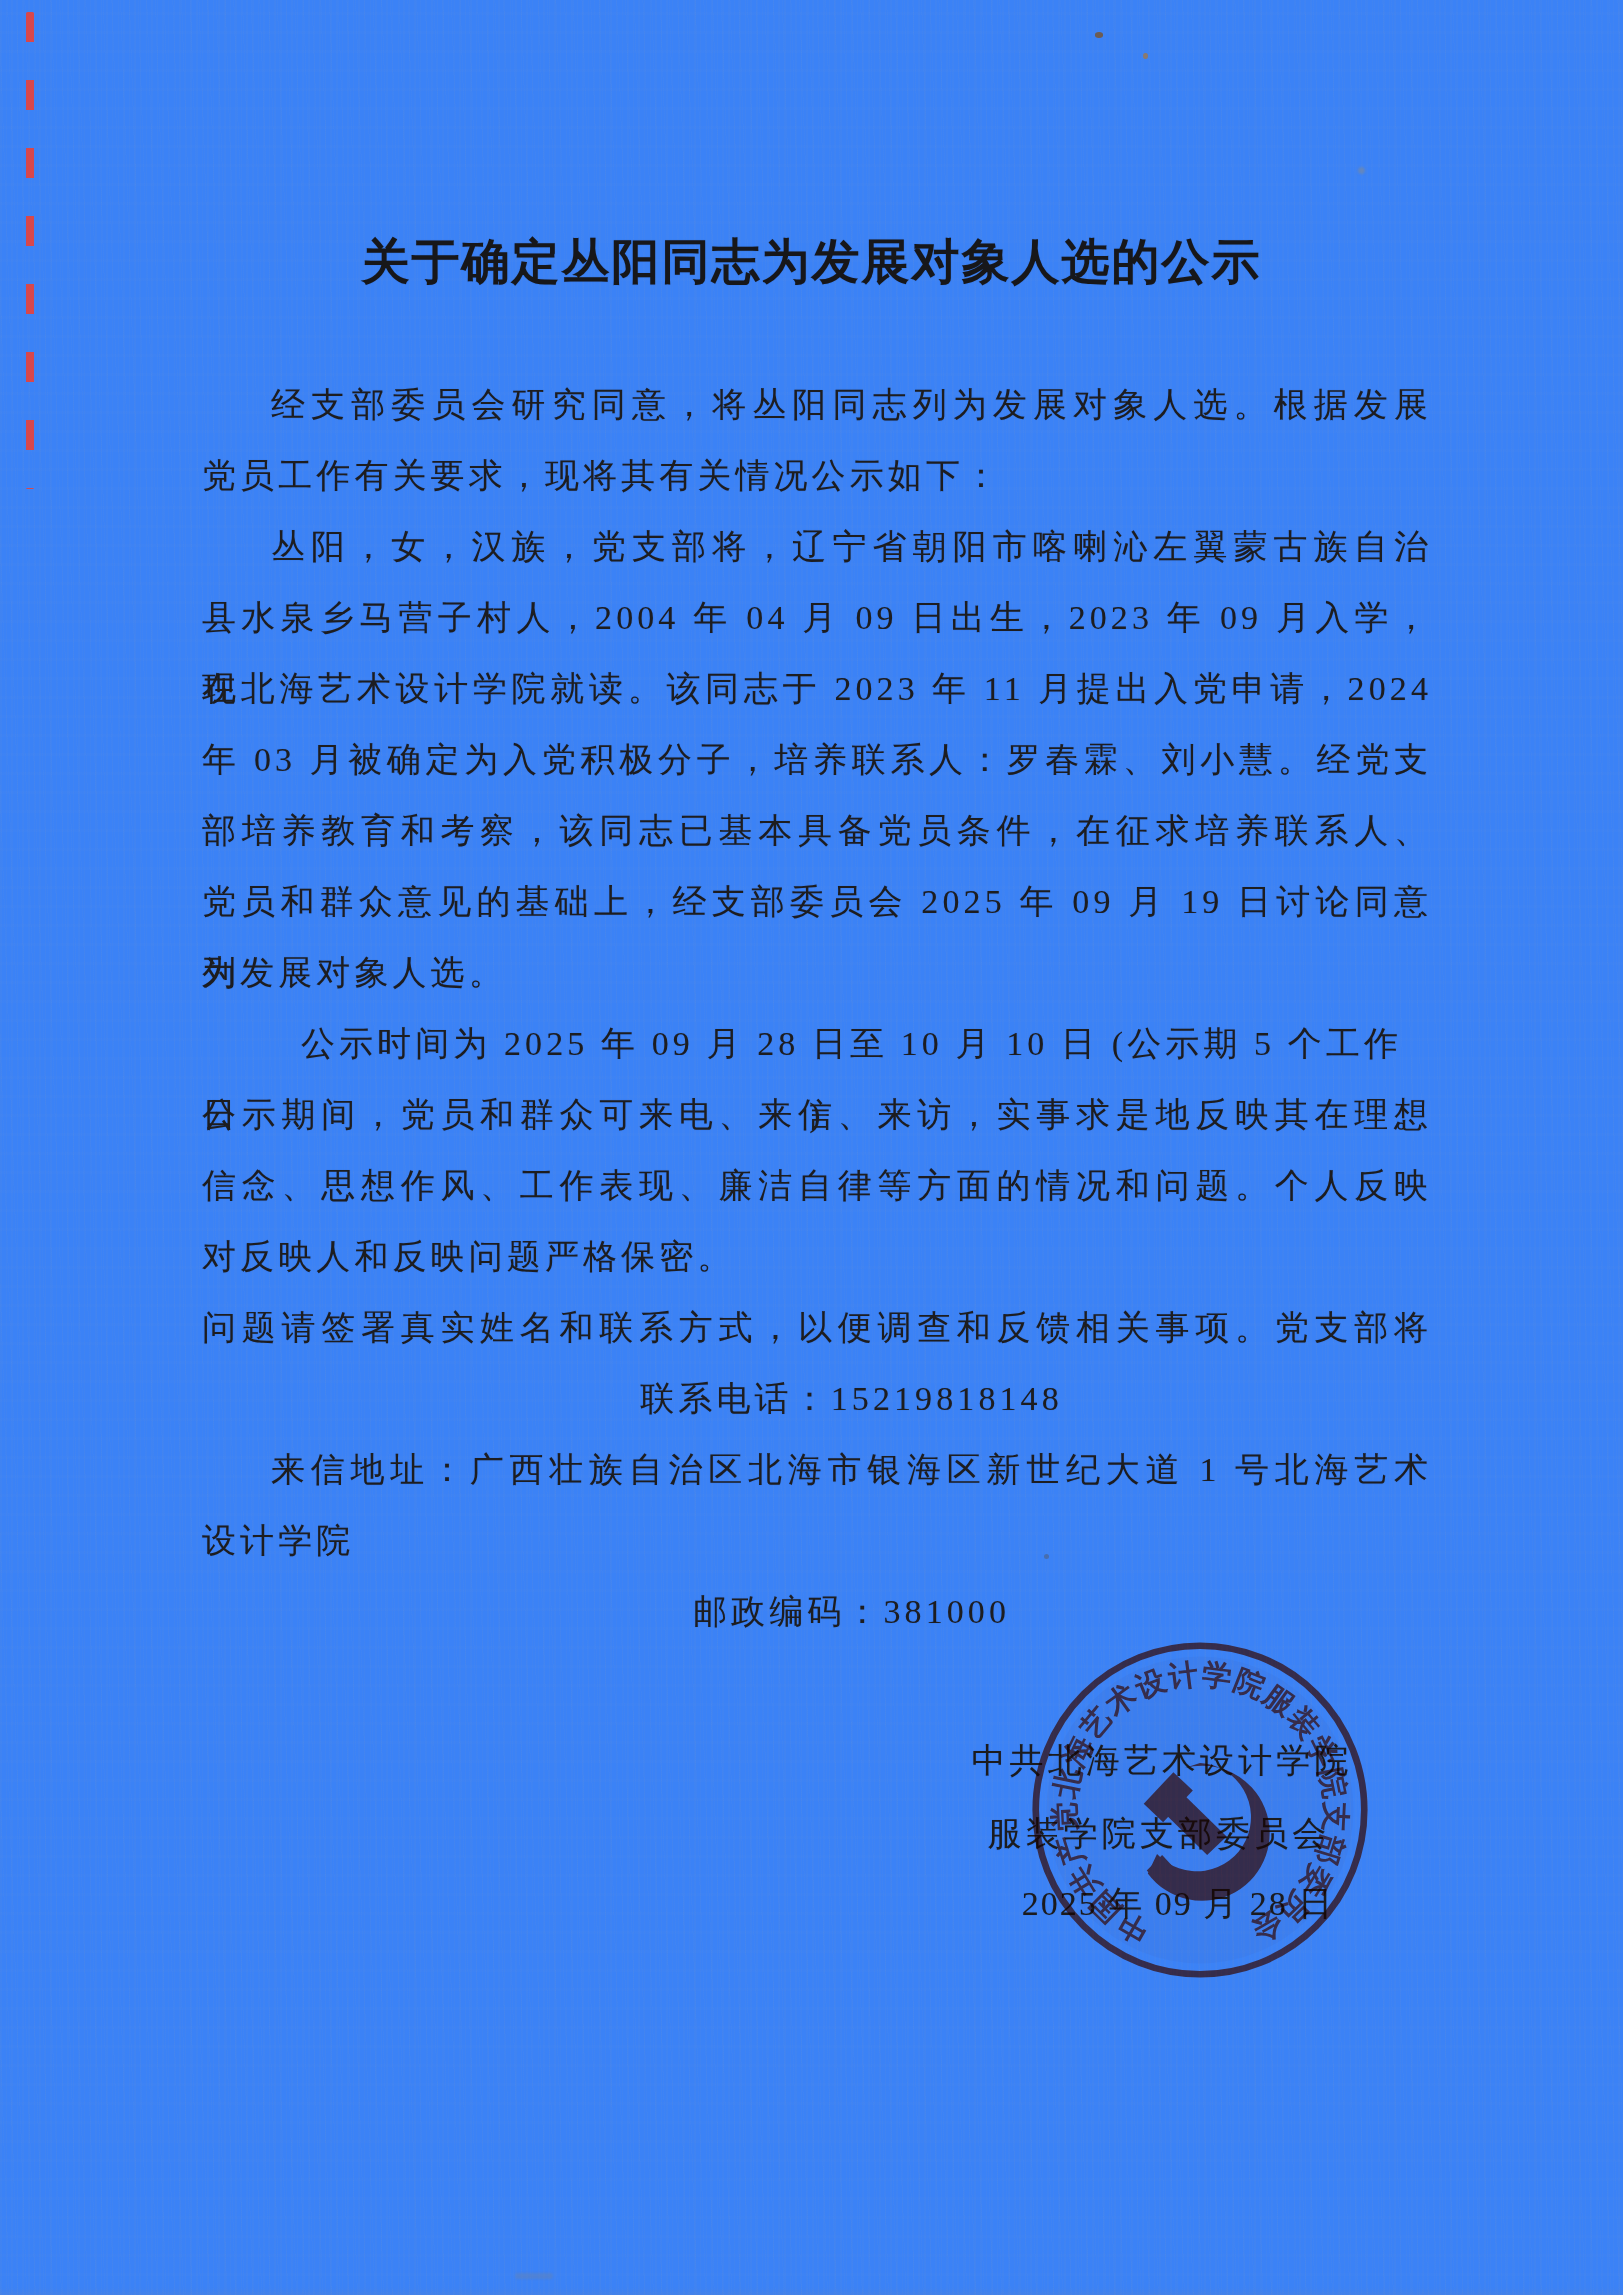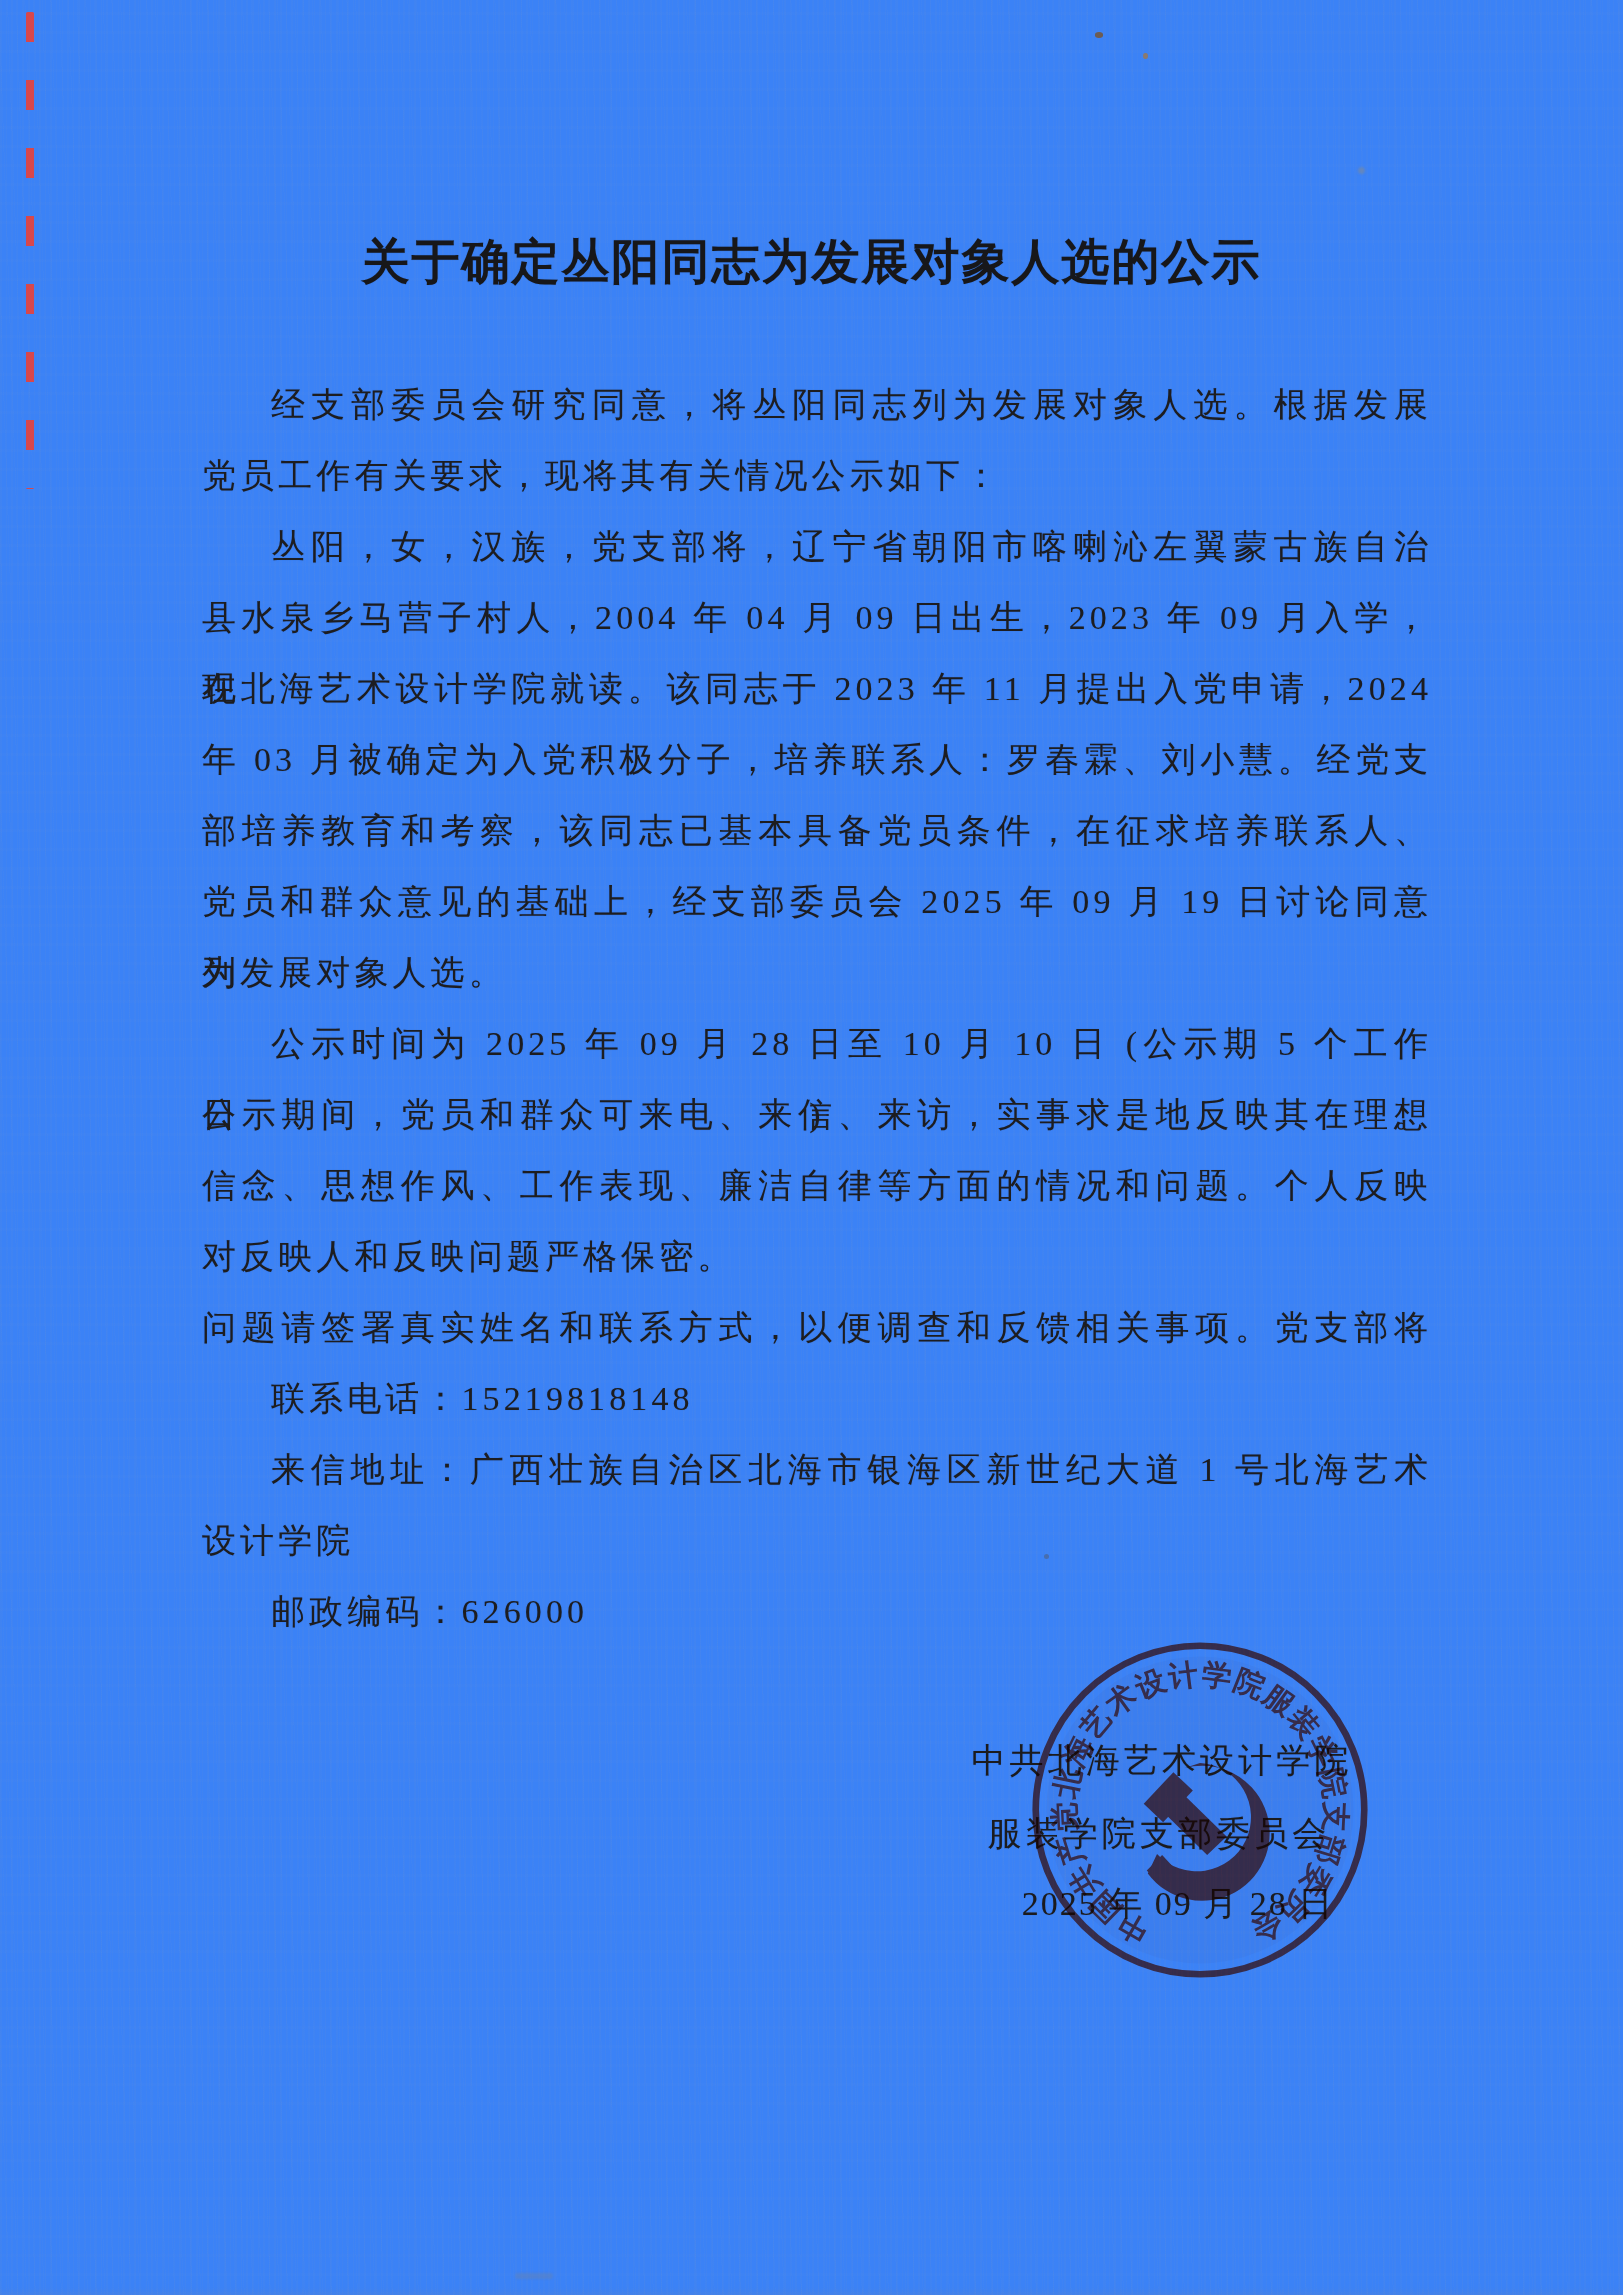--- a/index.html
+++ b/index.html
@@ -39,21 +39,21 @@
   .body-line{
     height:71px;line-height:71px;
     white-space:nowrap;
     text-align:left;
   }
   .body-line.justify{
     white-space:normal;
     text-align:justify;
     text-align-last:justify;
   }
-  .body-line.indent{ text-indent:69px; }
+  .body-line.indent{ text-indent:69px;text-align:center; }
   .sig-line{
     position:absolute;z-index:2;white-space:nowrap;
     transform:translateX(-50%);
     font-size:34px;letter-spacing:4.1px;color:#1b1b1e;
     text-shadow:0 0 1px rgba(25,25,30,0.25);
   }
   #sig1{left:1162px;top:1738px;}
   #sig2{left:1159px;top:1811px;}
   #sig3{left:1178px;top:1881px;letter-spacing:2px;}
   .seal{
@@ -93,21 +93,21 @@
       <div class="body-line justify">党员和群众意见的基础上，经支部委员会 2025 年 09 月 19 日讨论同意列</div>
       <div class="body-line">为发展对象人选。</div>
       <div class="body-line justify indent">公示时间为 2025 年 09 月 28 日至 10 月 10 日 (公示期 5 个工作日)。</div>
       <div class="body-line justify">公示期间，党员和群众可来电、来信、来访，实事求是地反映其在理想</div>
       <div class="body-line justify">信念、思想作风、工作表现、廉洁自律等方面的情况和问题。个人反映</div>
       <div class="body-line">对反映人和反映问题严格保密。</div>
       <div class="body-line justify">问题请签署真实姓名和联系方式，以便调查和反馈相关事项。党支部将</div>
       <div class="body-line indent">联系电话：15219818148</div>
       <div class="body-line justify indent">来信地址：广西壮族自治区北海市银海区新世纪大道 1 号北海艺术</div>
       <div class="body-line">设计学院</div>
-      <div class="body-line indent">邮政编码：626000</div>
+      <div class="body-line indent">邮政编码：381000</div>
     </div>
 
   <div class="sig-line" id="sig1">中共北海艺术设计学院</div>
   <div class="sig-line" id="sig2">服装学院支部委员会</div>
   <div class="sig-line" id="sig3">2025 年 09 月 28 日</div>
 
   <svg class="seal" id="seal-svg" viewBox="-340 -340 680 680" aria-hidden="true">
     <circle cx="0" cy="0" r="321" fill="none" stroke="#dc4740" stroke-width="13"></circle>
     <circle cx="0" cy="0" r="300" fill="rgba(228,92,84,0.045)"></circle>
     <g id="seal-ring-text" font-size="58" font-weight="600" fill="#dc4740" font-family="&quot;Liberation Serif&quot;,&quot;DejaVu Serif&quot;,serif">

